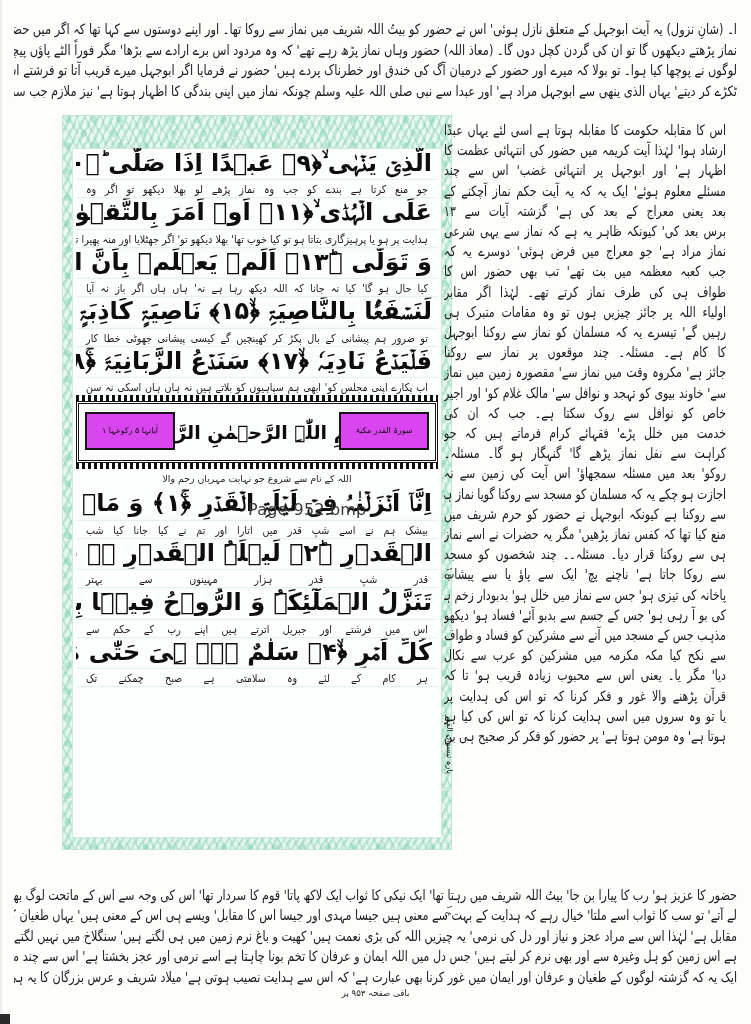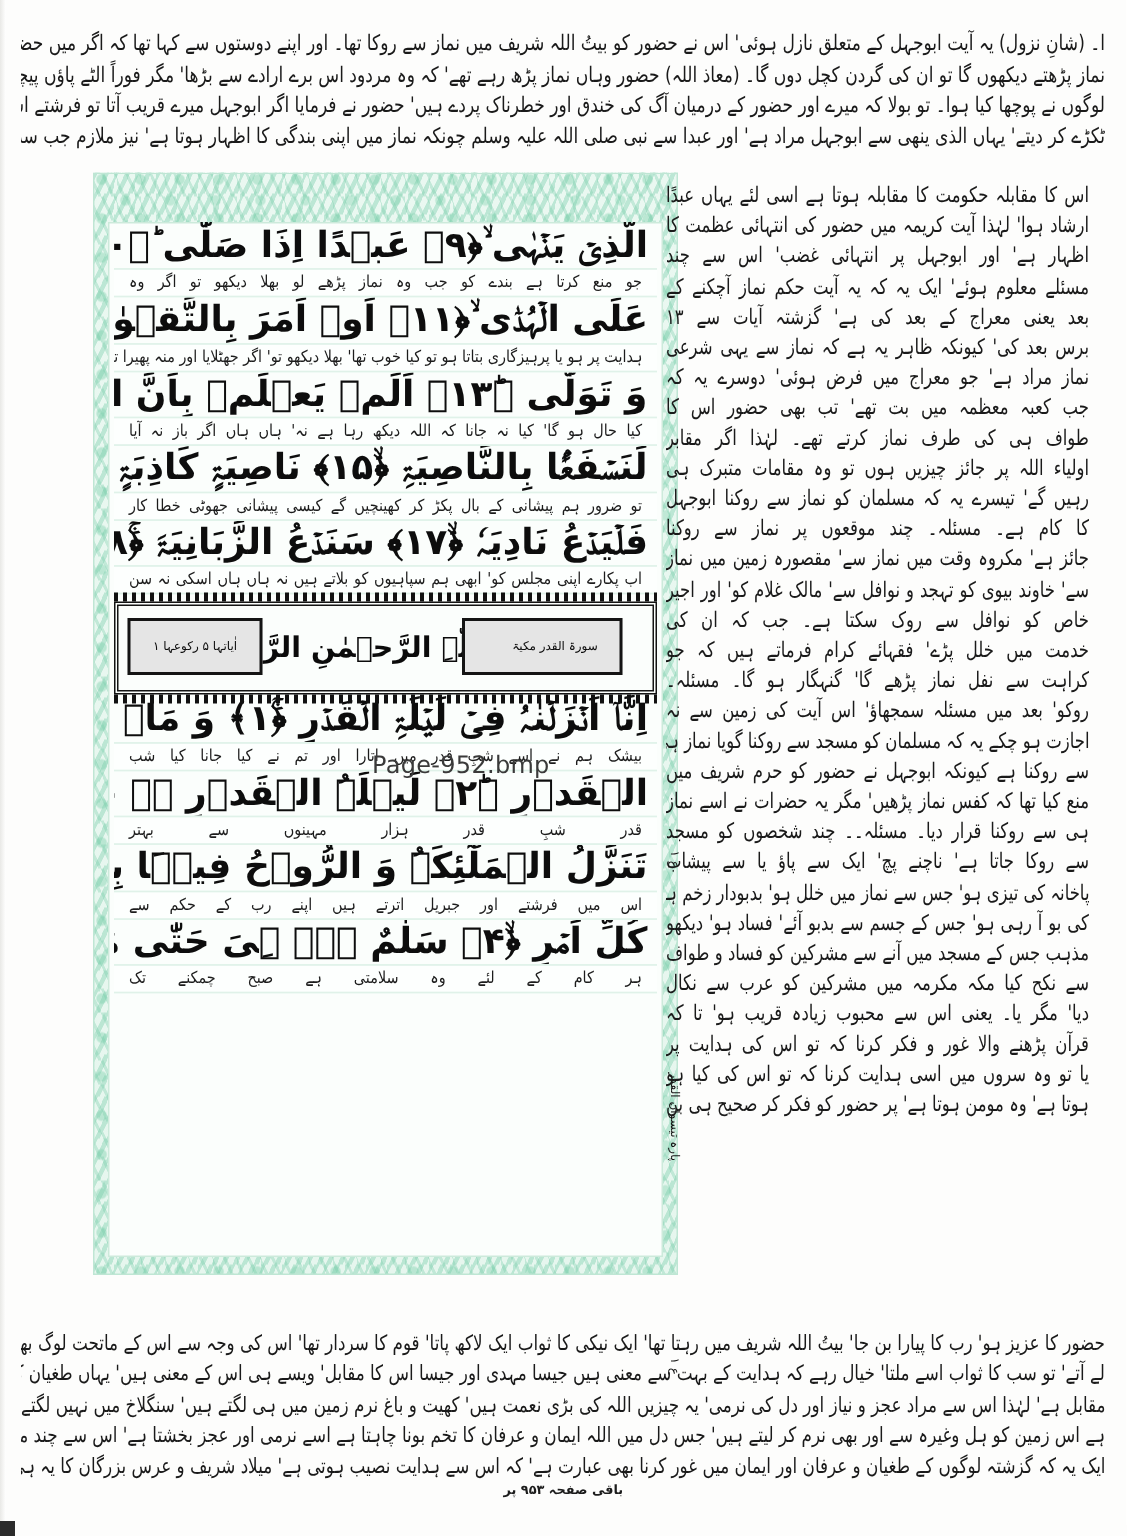--- a/index.html
+++ b/index.html
@@ -102,24 +102,24 @@
   }
   #bismillah-banner::before{top:-9px;}
   #bismillah-banner::after{bottom:-9px;}
   #bismillah-text{
     font-size:19px;font-weight:bold;direction:rtl;color:#0b0b0b;white-space:nowrap;
   }
   .surah-tag{
     position:absolute;top:8px;height:34px;width:86px;
     border:2px solid #141414;
     display:flex;flex-direction:column;align-items:center;justify-content:center;
-    font-size:8px;line-height:10px;direction:rtl;color:#0d0d0d;background:#e5e5e5;
+    font-size:8px;line-height:10px;direction:rtl;color:#0d0d0d;background:#d946ef;
     text-align:center;
   }
-  #surah-tag-right{right:20px;padding-left:17px;}
+  #surah-tag-right{right:6px;}
   #surah-tag-left{left:6px;}
   #bismillah-translation{
     direction:rtl;text-align:center;font-size:9.4px;line-height:14px;
     color:#1c1c1c;margin:9px 10px 2px;white-space:nowrap;
   }
 
   
   #watermark{
     position:absolute;left:248px;top:500px;
     font-family:"DejaVu Sans","Liberation Sans",sans-serif;
@@ -148,21 +148,21 @@
 
   
   #bottom-commentary{
     position:absolute;left:14px;top:884px;width:723px;height:120px;
   }
   #bottom-commentary .urdu-line{
     font-size:11.2px;line-height:20.4px;white-space:nowrap;overflow:hidden;
     transform:scaleY(1.25);transform-origin:right top;
   }
   #bottom-footnote{
-    direction:rtl;text-align:center;font-size:8.6px;color:#1c1c1c;margin-top:2px;font-weight:bold;
+    direction:rtl;text-align:center;font-size:8.6px;color:#1c1c1c;margin-top:2px;
   }
 
   
   #scan-edge-left{
     position:absolute;left:0;top:0;width:4px;height:1024px;
     background:linear-gradient(90deg,#e9e9e6,#ffffff);
   }
   #scan-edge-bottom{
     position:absolute;left:0;bottom:0;width:10px;height:10px;background:#2b2b2b;
   }
@@ -214,20 +214,21 @@
         <div class="ayah">فَلۡیَدۡعُ نَادِیَہٗ ﴿ۙ۱۷﴾ سَنَدۡعُ الزَّبَانِیَۃَ ﴿ۚ۱۸﴾ کَلَّا ؕ لَا تُطِعۡہُ</div>
         <div class="tr">اب پکارے اپنی مجلس کو' ابھی ہم سپاہیوں کو بلاتے ہیں   نہ ہاں ہاں اسکی نہ سن</div>
       </div>
 
 
       <div id="bismillah-banner">
         <div class="surah-tag" id="surah-tag-right">سورۃ القدر مکیۃ</div>
         <div id="bismillah-text">بِسۡمِ اللّٰہِ الرَّحۡمٰنِ الرَّحِیۡمِ</div>
         <div class="surah-tag" id="surah-tag-left">اٰیاتہا ۵ رکوعہا ۱</div>
       </div>
+      <div id="bismillah-translation">اللہ کے نام سے شروع جو نہایت مہربان رحم والا</div>
 
       <div class="ayah-block">
         <div class="ayah">اِنَّاۤ اَنۡزَلۡنٰہُ فِیۡ لَیۡلَۃِ الۡقَدۡرِ ﴿ۚ۱﴾ وَ مَاۤ اَدۡرٰىکَ مَا لَیۡلَۃُ</div>
         <div class="tr">بیشک ہم نے اسے شبِ قدر میں اتارا   اور تم نے کیا جانا   کیا   شب</div>
       </div>
       <div class="ayah-block">
         <div class="ayah">الۡقَدۡرِ ﴿ؕ۲﴾ لَیۡلَۃُ الۡقَدۡرِ ۬ۙ خَیۡرٌ مِّنۡ اَلۡفِ شَہۡرٍ ﴿ؕ۳﴾</div>
         <div class="tr">قدر   شبِ قدر   ہزار مہینوں سے   بہتر</div>
       </div>
       <div class="ayah-block">

